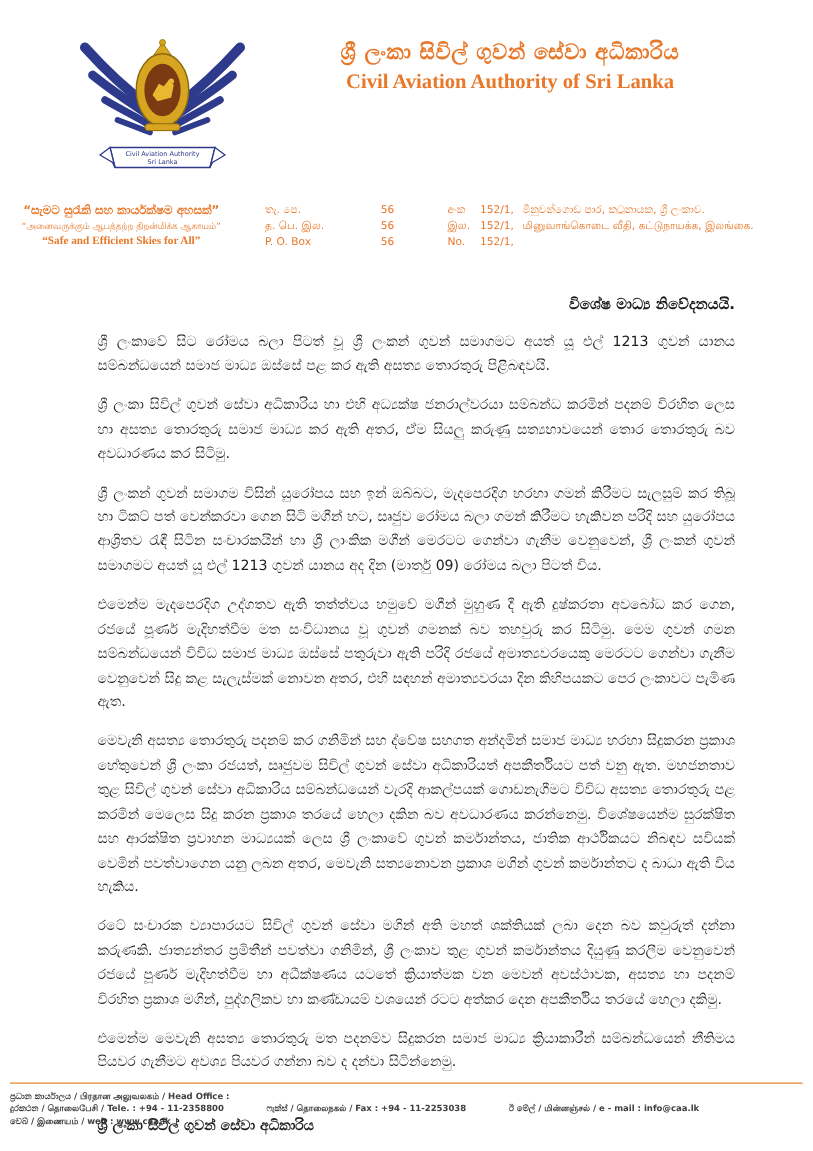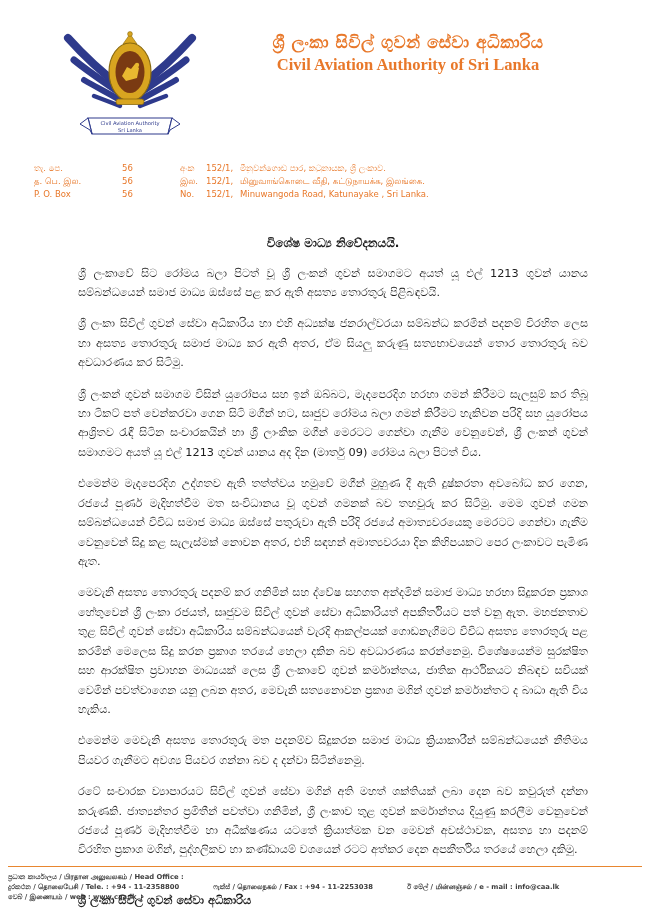--- a/index.html
+++ b/index.html
@@ -23,29 +23,29 @@
   
   .info-row { display:flex; align-items:flex-start; padding:0 10px 0 8px; margin-top:14px; color:#E8782A; }
   .slogan { width:178px; text-align:center; }
   .slogan-si { font-size:9.5px; font-weight:bold; line-height:1.45; }
   .slogan-ta { font-size:7px; line-height:1.5; }
   .slogan-en { font-size:9px; font-weight:bold; line-height:1.45;
                font-family:"Liberation Serif","DejaVu Serif",serif; }
   .pobox { width:108px; margin-left:26px; font-size:8.5px; line-height:1.55; }
   .pobox-row { display:flex; }
   .pobox-label { flex:1; }
-  .pobox-val { width:20px; text-align:left; }
+  .pobox-val { width:20px; text-align:center; }
   .address { flex:1; margin-left:38px; font-size:8.5px; line-height:1.55; }
   .addr-row { display:flex; }
   .addr-label { width:26px; flex:0 0 26px; }
   .addr-num { width:34px; flex:0 0 34px; }
   .addr-text { flex:1; }
   
   .doc { padding:34px 62px 0 78px; color:#1d1d1d; }
-  .doc-heading { text-align:center; font-weight:bold; font-size:12px; margin-bottom:14px; }
+  .doc-heading { text-align:right; font-weight:bold; font-size:12px; margin-bottom:14px; }
   .doc p { font-size:11.3px; line-height:1.72; text-align:justify; margin-bottom:12px; }
   .signature { margin-top:34px; font-size:11.3px; font-weight:bold; }
   
   .footer { position:absolute; left:0; right:0; bottom:18px; padding:0 8px; color:#404040;font-weight:bold; }
   .footer-rule { border:none; border-top:1.5px solid #E8862F; margin-bottom:6px; }
   .footer-line { font-size:6.8px; line-height:1.45; white-space:nowrap; }
   .footer-row-mid { display:flex;text-align:center; }
   .footer-row-mid span { margin-right:34px; }
   .footer-row-mid span:last-child { margin-right:0; }
 </style>
@@ -93,20 +93,25 @@
     </div>
 
     <div class="titles">
       <div class="title-si">ශ්‍රී ලංකා සිවිල් ගුවන් සේවා අධිකාරිය</div>
       <div class="title-en">Civil Aviation Authority of Sri Lanka</div>
     </div>
   </div>
 
   <div class="info-row">
 
+    <div class="slogan">
+      <div class="slogan-si">“සැමට සුරැකි සහ කාර්යක්ෂම අහසක්”</div>
+      <div class="slogan-ta">“அனைவருக்கும் ஆபத்தற்ற திறன்மிக்க ஆகாயம்”</div>
+      <div class="slogan-en">“Safe and Efficient Skies for All”</div>
+    </div>
 
     <div class="pobox">
       <div class="pobox-row">
         <span class="pobox-label">තැ. පෙ.</span>
         <span class="pobox-val">56</span>
       </div>
       <div class="pobox-row">
         <span class="pobox-label">த. பெ. இல.</span>
         <span class="pobox-val">56</span>
       </div>
@@ -123,35 +128,34 @@
         <span class="addr-text">මීනුවන්ගොඩ පාර, කටුනායක, ශ්‍රී ලංකාව.</span>
       </div>
       <div class="addr-row">
         <span class="addr-label">இல.</span>
         <span class="addr-num">152/1,</span>
         <span class="addr-text">மினுவாங்கொடை வீதி, கட்டுநாயக்க, இலங்கை.</span>
       </div>
       <div class="addr-row">
         <span class="addr-label">No.</span>
         <span class="addr-num">152/1,</span>
-        <span class="addr-text">Minuwangoda Road, Katunayake , Sri Lanka.</span>
       </div>
     </div>
   </div>
 
   <div class="doc">
     <div class="doc-heading">විශේෂ මාධ්‍ය නිවේදනයයි.</div>
 
     <p>ශ්‍රී ලංකාවේ සිට රෝමය  බලා පිටත් වූ ශ්‍රී ලංකන් ගුවන් සමාගමට අයත් යූ එල් 1213 ගුවන් යානය සම්බන්ධයෙන් සමාජ මාධ්‍ය ඔස්සේ පළ කර ඇති අසත්‍ය තොරතුරු පිළිබඳවයි.</p>
     <p>ශ්‍රී ලංකා සිවිල් ගුවන් සේවා අධිකාරිය හා එහි අධ්‍යක්ෂ ජනරාල්වරයා සම්බන්ධ කරමින් පදනම් විරහිත ලෙස හා අසත්‍ය තොරතුරු සමාජ මාධ්‍ය කර ඇති අතර, ඒම සියලු කරුණු සත්‍යභාවයෙන් තොර තොරතුරු බව අවධාරණය කර සිටිමු.</p>
     <p>ශ්‍රී ලංකන් ගුවන් සමාගම විසින් යුරෝපය සහ ඉන් ඔබ්බට, මැදපෙරදිග හරහා ගමන් කිරීමට සැලසුම් කර තිබූ හා ටිකට් පත් වෙන්කරවා ගෙන සිටි මගීන් හට, සෘජුව රෝමය බලා ගමන් කිරීමට හැකිවන පරිදි සහ යුරෝපය ආශ්‍රිතව රැඳී සිටින සංචාරකයින් හා ශ්‍රී ලාංකික මගීන් මෙරටට ගෙන්වා ගැනීම වෙනුවෙන්, ශ්‍රී ලංකන් ගුවන් සමාගමට අයත් යූ එල් 1213 ගුවන් යානය අද දින (මාර්තු 09) රෝමය බලා පිටත් විය.</p>
     <p>එමෙන්ම මැදපෙරදිග උද්ගතව ඇති තත්ත්වය හමුවේ මගීන් මුහුණ දී ඇති දුෂ්කරතා අවබෝධ කර ගෙන, රජයේ පූර්ණ මැදිහත්වීම මත සංවිධානය වූ ගුවන් ගමනක් බව තහවුරු කර සිටිමු. මෙම ගුවන් ගමන සම්බන්ධයෙන් විවිධ සමාජ මාධ්‍ය ඔස්සේ පතුරුවා ඇති පරිදි රජයේ අමාත්‍යවරයෙකු මෙරටට ගෙන්වා ගැනීම වෙනුවෙන් සිදු කළ සැලැස්මක් නොවන අතර, එහි සඳහන් අමාත්‍යවරයා දින කිහිපයකට පෙර ලංකාවට පැමිණ ඇත.</p>
     <p>මෙවැනි අසත්‍ය තොරතුරු  පදනම් කර ගනිමින් සහ ද්වේෂ සහගත අන්දමින් සමාජ මාධ්‍ය හරහා සිදුකරන ප්‍රකාශ හේතුවෙන් ශ්‍රී ලංකා රජයත්, සෘජුවම සිවිල් ගුවන් සේවා අධිකාරියත් අපකීර්තියට පත් වනු ඇත. මහජනතාව තුළ සිවිල් ගුවන් සේවා අධිකාරිය සම්බන්ධයෙන් වැරදි ආකල්පයක් ගොඩනැගීමට විවිධ අසත්‍ය තොරතුරු පළ කරමින් මෙලෙස සිදු කරන ප්‍රකාශ තරයේ හෙලා දකින බව අවධාරණය කරන්නෙමු. විශේෂයෙන්ම සුරක්ෂිත සහ ආරක්ෂිත ප්‍රවාහන මාධ්‍යයක් ලෙස ශ්‍රී ලංකාවේ ගුවන් කර්මාන්තය, ජාතික ආර්ථිකයට නිබඳව සවියක් වෙමින් පවත්වාගෙන යනු ලබන අතර, මෙවැනි සත්‍යනොවන ප්‍රකාශ මගින් ගුවන් කර්මාන්තට ද බාධා ඇති විය හැකිය.</p>
+    <p>රටේ සංචාරක ව්‍යාපාරයට සිවිල් ගුවන් සේවා මගින් අති මහත් ශක්තියක් ලබා දෙන බව කවුරුත් දන්නා කරුණකි. ජාත්‍යන්තර ප්‍රමිතීන් පවත්වා ගනිමින්, ශ්‍රී ලංකාව තුළ ගුවන් කර්මාන්තය දියුණු කරලීම වෙනුවෙන් රජයේ පූර්ණ මැදිහත්වීම හා අධීක්ෂණය යටතේ ක්‍රියාත්මක වන මෙවන් අවස්ථාවක, අසත්‍ය හා පදනම් විරහිත ප්‍රකාශ මගින්, පුද්ගලිකව හා කණ්ඩායම් වශයෙන් රටට අත්කර දෙන අපකීර්තිය තරයේ හෙලා දකිමු.</p>
     <p>එමෙන්ම මෙවැනි අසත්‍ය තොරතුරු මත පදනම්ව සිදුකරන සමාජ මාධ්‍ය ක්‍රියාකාරීන් සම්බන්ධයෙන් නීතිමය පියවර ගැනීමට අවශ්‍ය පියවර ගන්නා බව ද දන්වා සිටින්නෙමු.</p>
-    <p>රටේ සංචාරක ව්‍යාපාරයට සිවිල් ගුවන් සේවා මගින් අති මහත් ශක්තියක් ලබා දෙන බව කවුරුත් දන්නා කරුණකි. ජාත්‍යන්තර ප්‍රමිතීන් පවත්වා ගනිමින්, ශ්‍රී ලංකාව තුළ ගුවන් කර්මාන්තය දියුණු කරලීම වෙනුවෙන් රජයේ පූර්ණ මැදිහත්වීම හා අධීක්ෂණය යටතේ ක්‍රියාත්මක වන මෙවන් අවස්ථාවක, අසත්‍ය හා පදනම් විරහිත ප්‍රකාශ මගින්, පුද්ගලිකව හා කණ්ඩායම් වශයෙන් රටට අත්කර දෙන අපකීර්තිය තරයේ හෙලා දකිමු.</p>
 
     <div class="signature">ශ්‍රී ලංකා සිවිල් ගුවන් සේවා අධිකාරිය</div>
   </div>
 
   <div class="footer">
     <hr class="footer-rule">
     <div class="footer-line">ප්‍රධාන කාර්යාලය / பிரதான அலுவலகம் / Head Office :</div>
     <div class="footer-line footer-row-mid">
       <span>දුරකථන / தொலைபேசி / Tele. : +94 - 11-2358800</span>
       <span>ෆැක්ස් / தொலைநகல் / Fax : +94 - 11-2253038</span>

